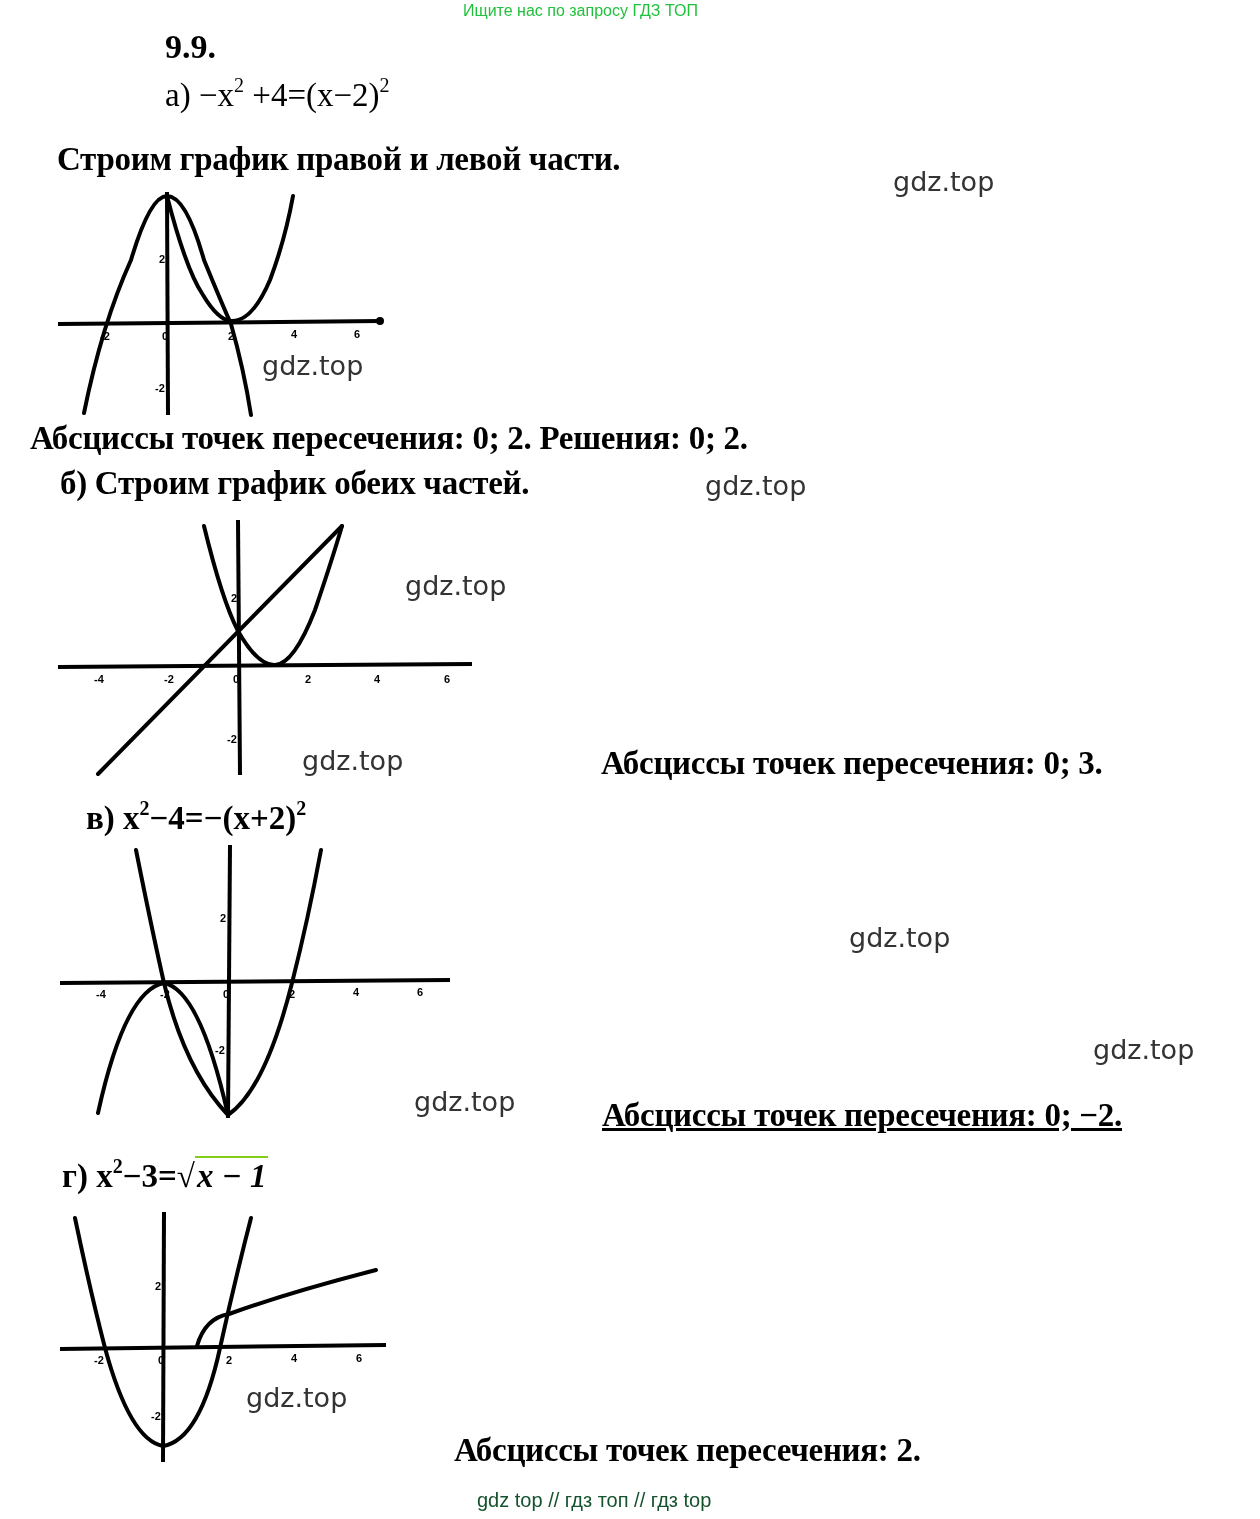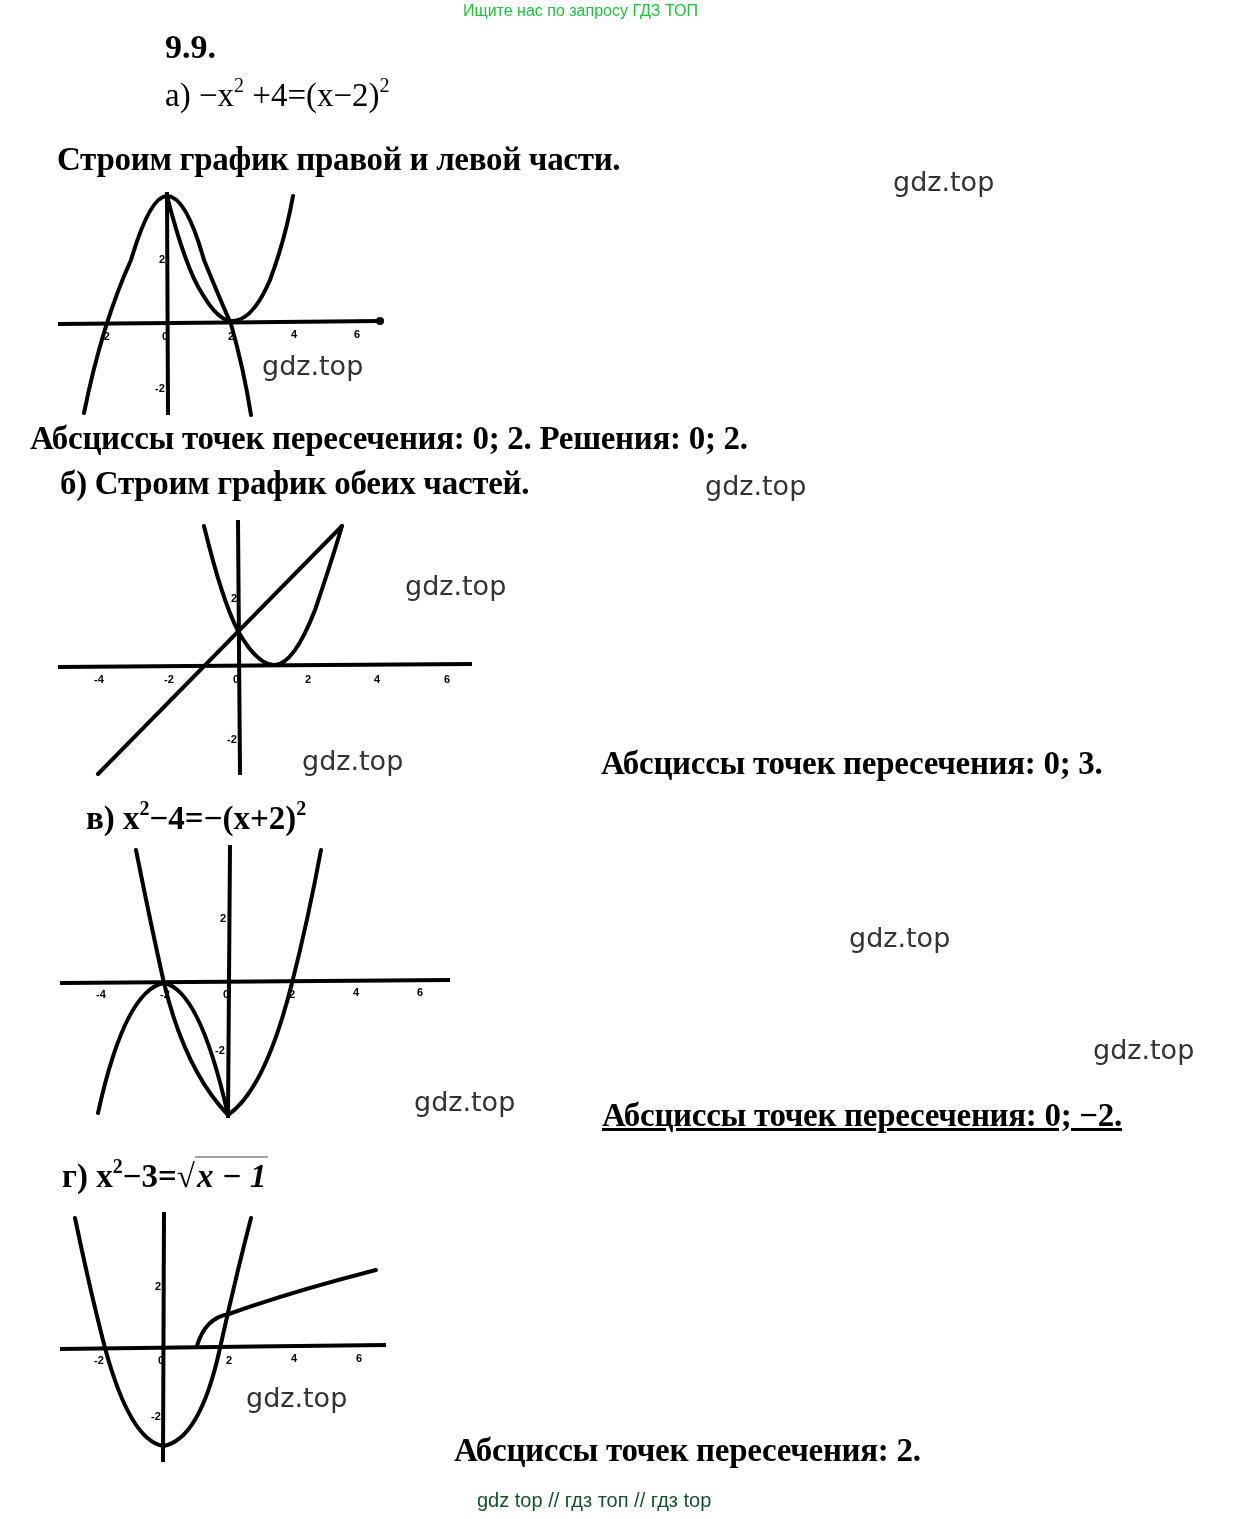--- a/index.html
+++ b/index.html
@@ -7,21 +7,21 @@
          font-family: "Liberation Serif", serif; color: #000; }
   .abs { position: absolute; white-space: nowrap; }
   .banner { font-family: "Liberation Sans", sans-serif; font-size: 16px; color: #22c03c; }
   .wm { font-family: "DejaVu Sans", sans-serif; font-size: 27px; color: #333; }
   .footer { font-family: "Liberation Sans", sans-serif; font-size: 20px; color: #14532d; }
   .problem-num { font-size: 34px; font-weight: bold; }
   .eq { font-size: 33px; }
   .eq sup { font-size: 20px; vertical-align: 14px; }
   .bold-line { font-size: 33px; font-weight: bold; letter-spacing: -0.3px; }
   .sqrt-wrap { display: inline-block; position: relative; }
-  .sqrt-radicand { border-top: 2px solid #a3a3a3; font-style: italic; padding: 0 2px; }
+  .sqrt-radicand { border-top: 2px solid #84cc16; font-style: italic; padding: 0 2px; }
   svg.graph { position: absolute; left: 0; top: 0; overflow: visible; }
   .axis { stroke: #000; stroke-width: 4; fill: none; }
   .curve { stroke: #000; stroke-width: 4; fill: none; stroke-linecap: round; }
   .tick { font-family: "Liberation Sans", sans-serif; font-size: 11px; font-weight: bold; fill: #000; }
 </style>
 </head>
 <body>
 
 <div class="abs banner" style="left:463px; top:2px;">Ищите нас по запросу ГДЗ ТОП</div>
 

